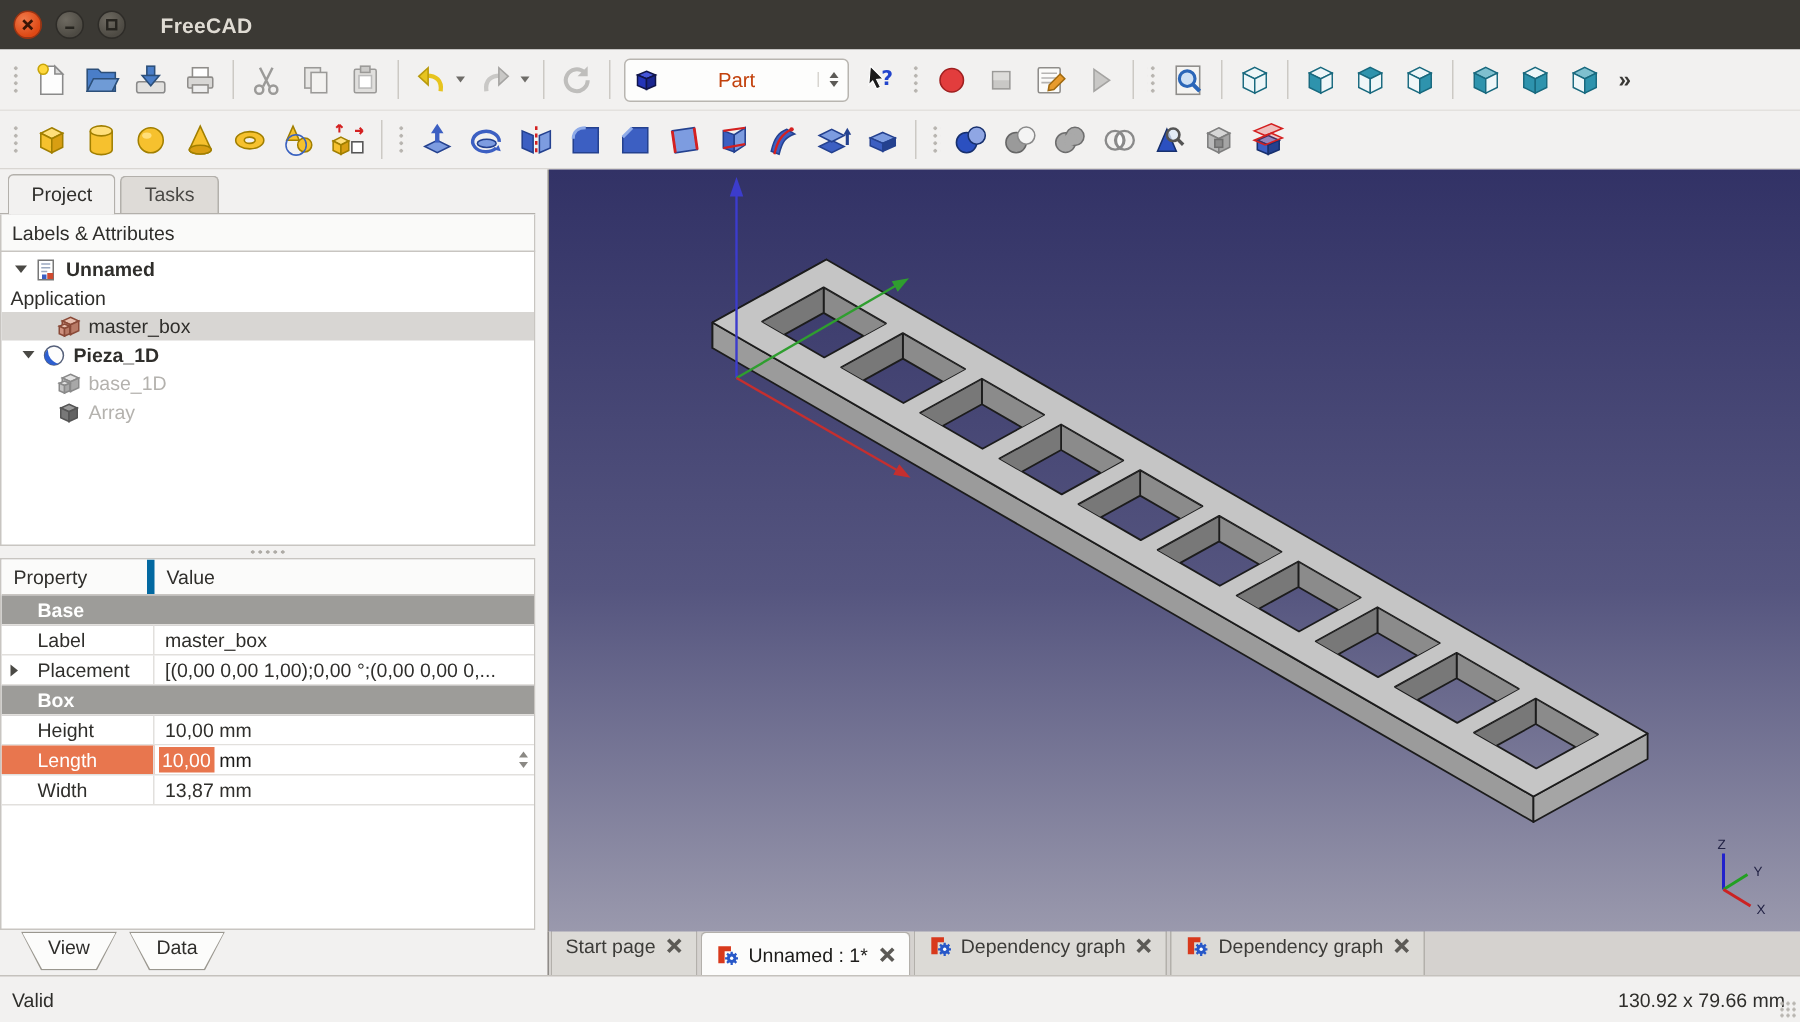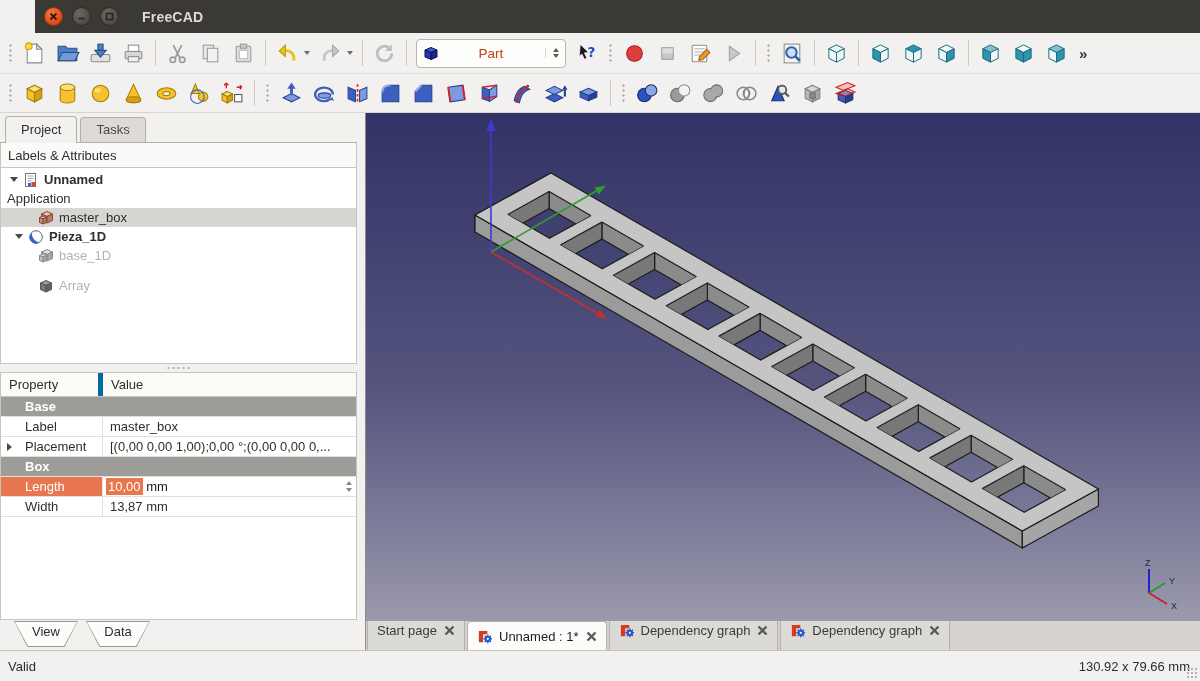--- a/index.html
+++ b/index.html
@@ -1,20 +1,20 @@
 <!DOCTYPE html>
 <html><head>
 <meta charset="utf-8">
 <style>
   *{margin:0;padding:0;box-sizing:border-box;}
   html,body{width:1200px;height:681px;overflow:hidden;}
   body{font-family:"Liberation Sans","DejaVu Sans",sans-serif;background:#f2f1f0;color:#2f2e2b;font-size:13px;}
 
   
-  .titlebar{height:33px;background:#3b3934;display:flex;align-items:center;padding-left:9px;margin-left:35px;}
+  .titlebar{height:33px;background:#3b3934;display:flex;align-items:center;padding-left:9px;}
   .wbtn{width:19px;height:19px;border-radius:50%;margin-right:9px;display:flex;align-items:center;justify-content:center;}
   .wbtn.close{background:radial-gradient(circle at 35% 30%,#f07a4a,#dd4814 70%);border:1px solid #9c3412;}
   .wbtn.minmax{background:radial-gradient(circle at 35% 30%,#6e6a61,#4d4a43 70%);border:1px solid #2e2c28;}
   .wsym{stroke:#3a1505;stroke-width:1.8;}
   .wsym2{stroke:#26241f;stroke-width:1.6;fill:none;}
   .win-title{color:#dfdbd3;font-weight:bold;font-size:14px;margin-left:14px;letter-spacing:.2px;}
 
   
   .tb{display:flex;align-items:center;background:#f2f1f0;padding:0 3px;}
   .tb1{height:41px;border-bottom:1px solid #e3e1de;}
@@ -546,21 +546,21 @@
               <polygon points="14.5,4 9,6.5 9,13 14.5,10.5" fill="#a8a8a8"></polygon>
             </g>
             <g stroke="#8a8a8a">
               <polygon points="5,6 8.5,7.5 5,9 1.5,7.5" fill="#e2e2e2"></polygon>
               <polygon points="1.5,7.5 5,9 5,14 1.5,12.5" fill="#c4c4c4"></polygon>
               <polygon points="8.5,7.5 5,9 5,14 8.5,12.5" fill="#a8a8a8"></polygon>
             </g>
           </svg>
         <span>base_1D</span>
       </div>
-      <div class="trow dim" style="padding-left:37px;margin-top:11px;">
+      <div class="trow dim" style="padding-left:37px;">
         <svg class="ticon" viewBox="0 0 16 16">
             <g stroke="#555">
               <polygon points="8,2.5 13.5,5 8,7.5 2.5,5" fill="#9a9a9a"></polygon>
               <polygon points="2.5,5 8,7.5 8,14 2.5,11.5" fill="#787878"></polygon>
               <polygon points="13.5,5 8,7.5 8,14 13.5,11.5" fill="#636363"></polygon>
             </g>
           </svg>
         <span>Array</span>
       </div>
     </div>
@@ -584,20 +584,24 @@
       <div class="prow">
         <div class="c1">
             <span class="pexp"></span>
             <span>Placement</span>
           </div>
         <div class="c2" style="white-space:nowrap;overflow:hidden;">[(0,00 0,00 1,00);0,00 °;(0,00 0,00 0,...</div>
       </div>
       <div class="prow group">
           <div class="g1">Box</div>
         </div>
+      <div class="prow">
+        <div class="c1">Height</div>
+        <div class="c2">10,00 mm</div>
+      </div>
       <div class="prow">
         <div class="c1 hl">Length</div>
         <div class="c2" style="padding:0;">
           <div class="editcell">
             <span class="selval">10,00</span>
               <span class="suffix"> mm</span>
             <span class="sp"></span>
             <span class="spin">
                 <span class="tri-up"></span>
                 <span class="tri-dn"></span>

